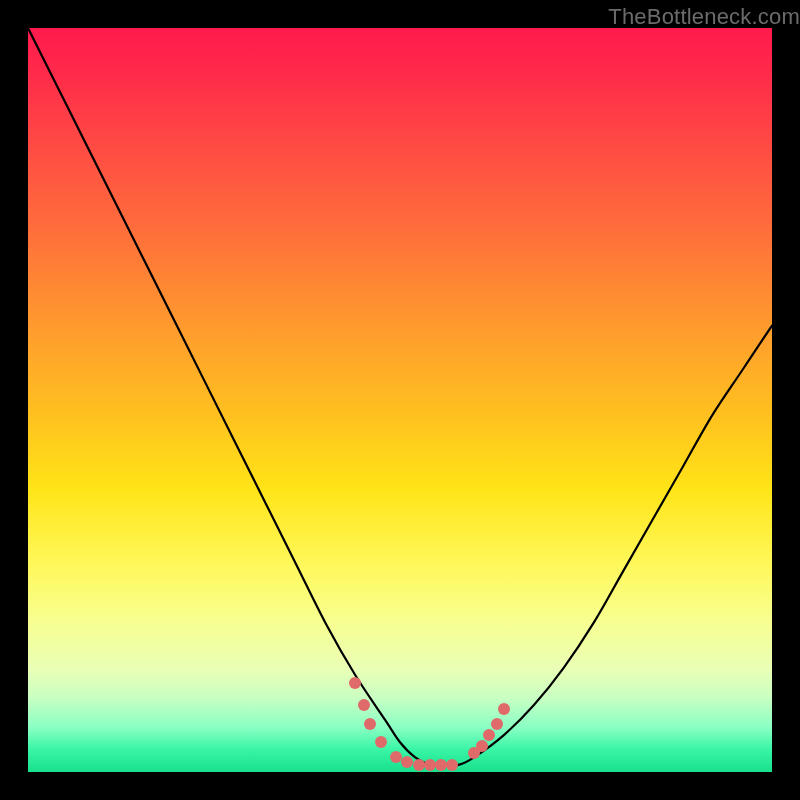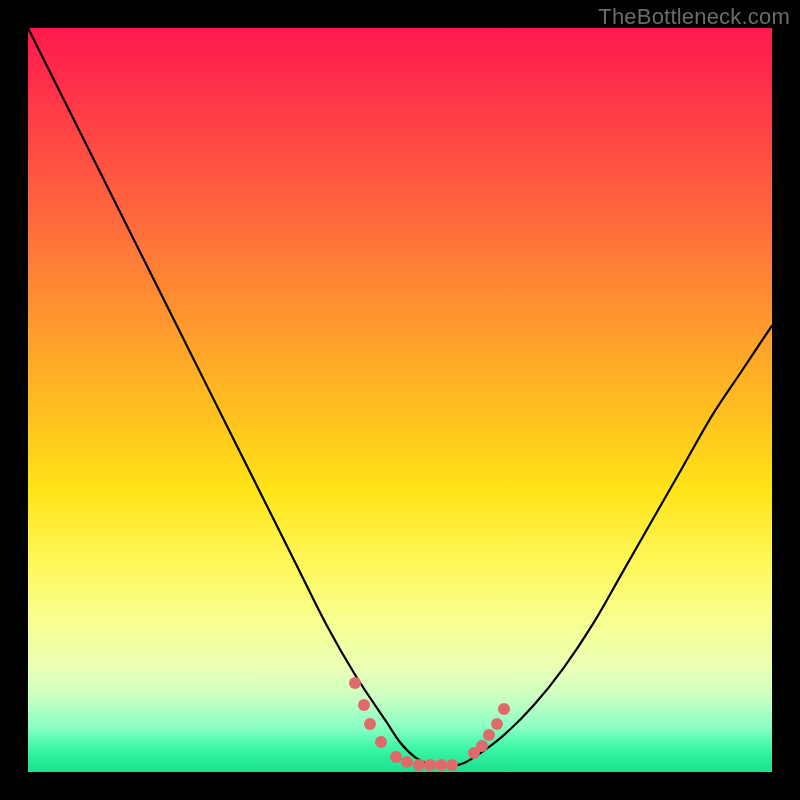--- a/index.html
+++ b/index.html
@@ -36,21 +36,21 @@
       #eaffb5 86%,
       #c9ffc2 90%,
       #8affc4 94%,
       #38f5a5 97%,
       #19e08c 100%
     );
   }
   .watermark {
     position: absolute;
     top: 4px;
-    right: 10px;
+    right: 0;
     color: #6b6b6b;
     font-size: 22px;
     letter-spacing: 0.2px;
     user-select: none;
     pointer-events: none;
   }
   svg.curve {
     position: absolute;
     left: 0;
     top: 0;

